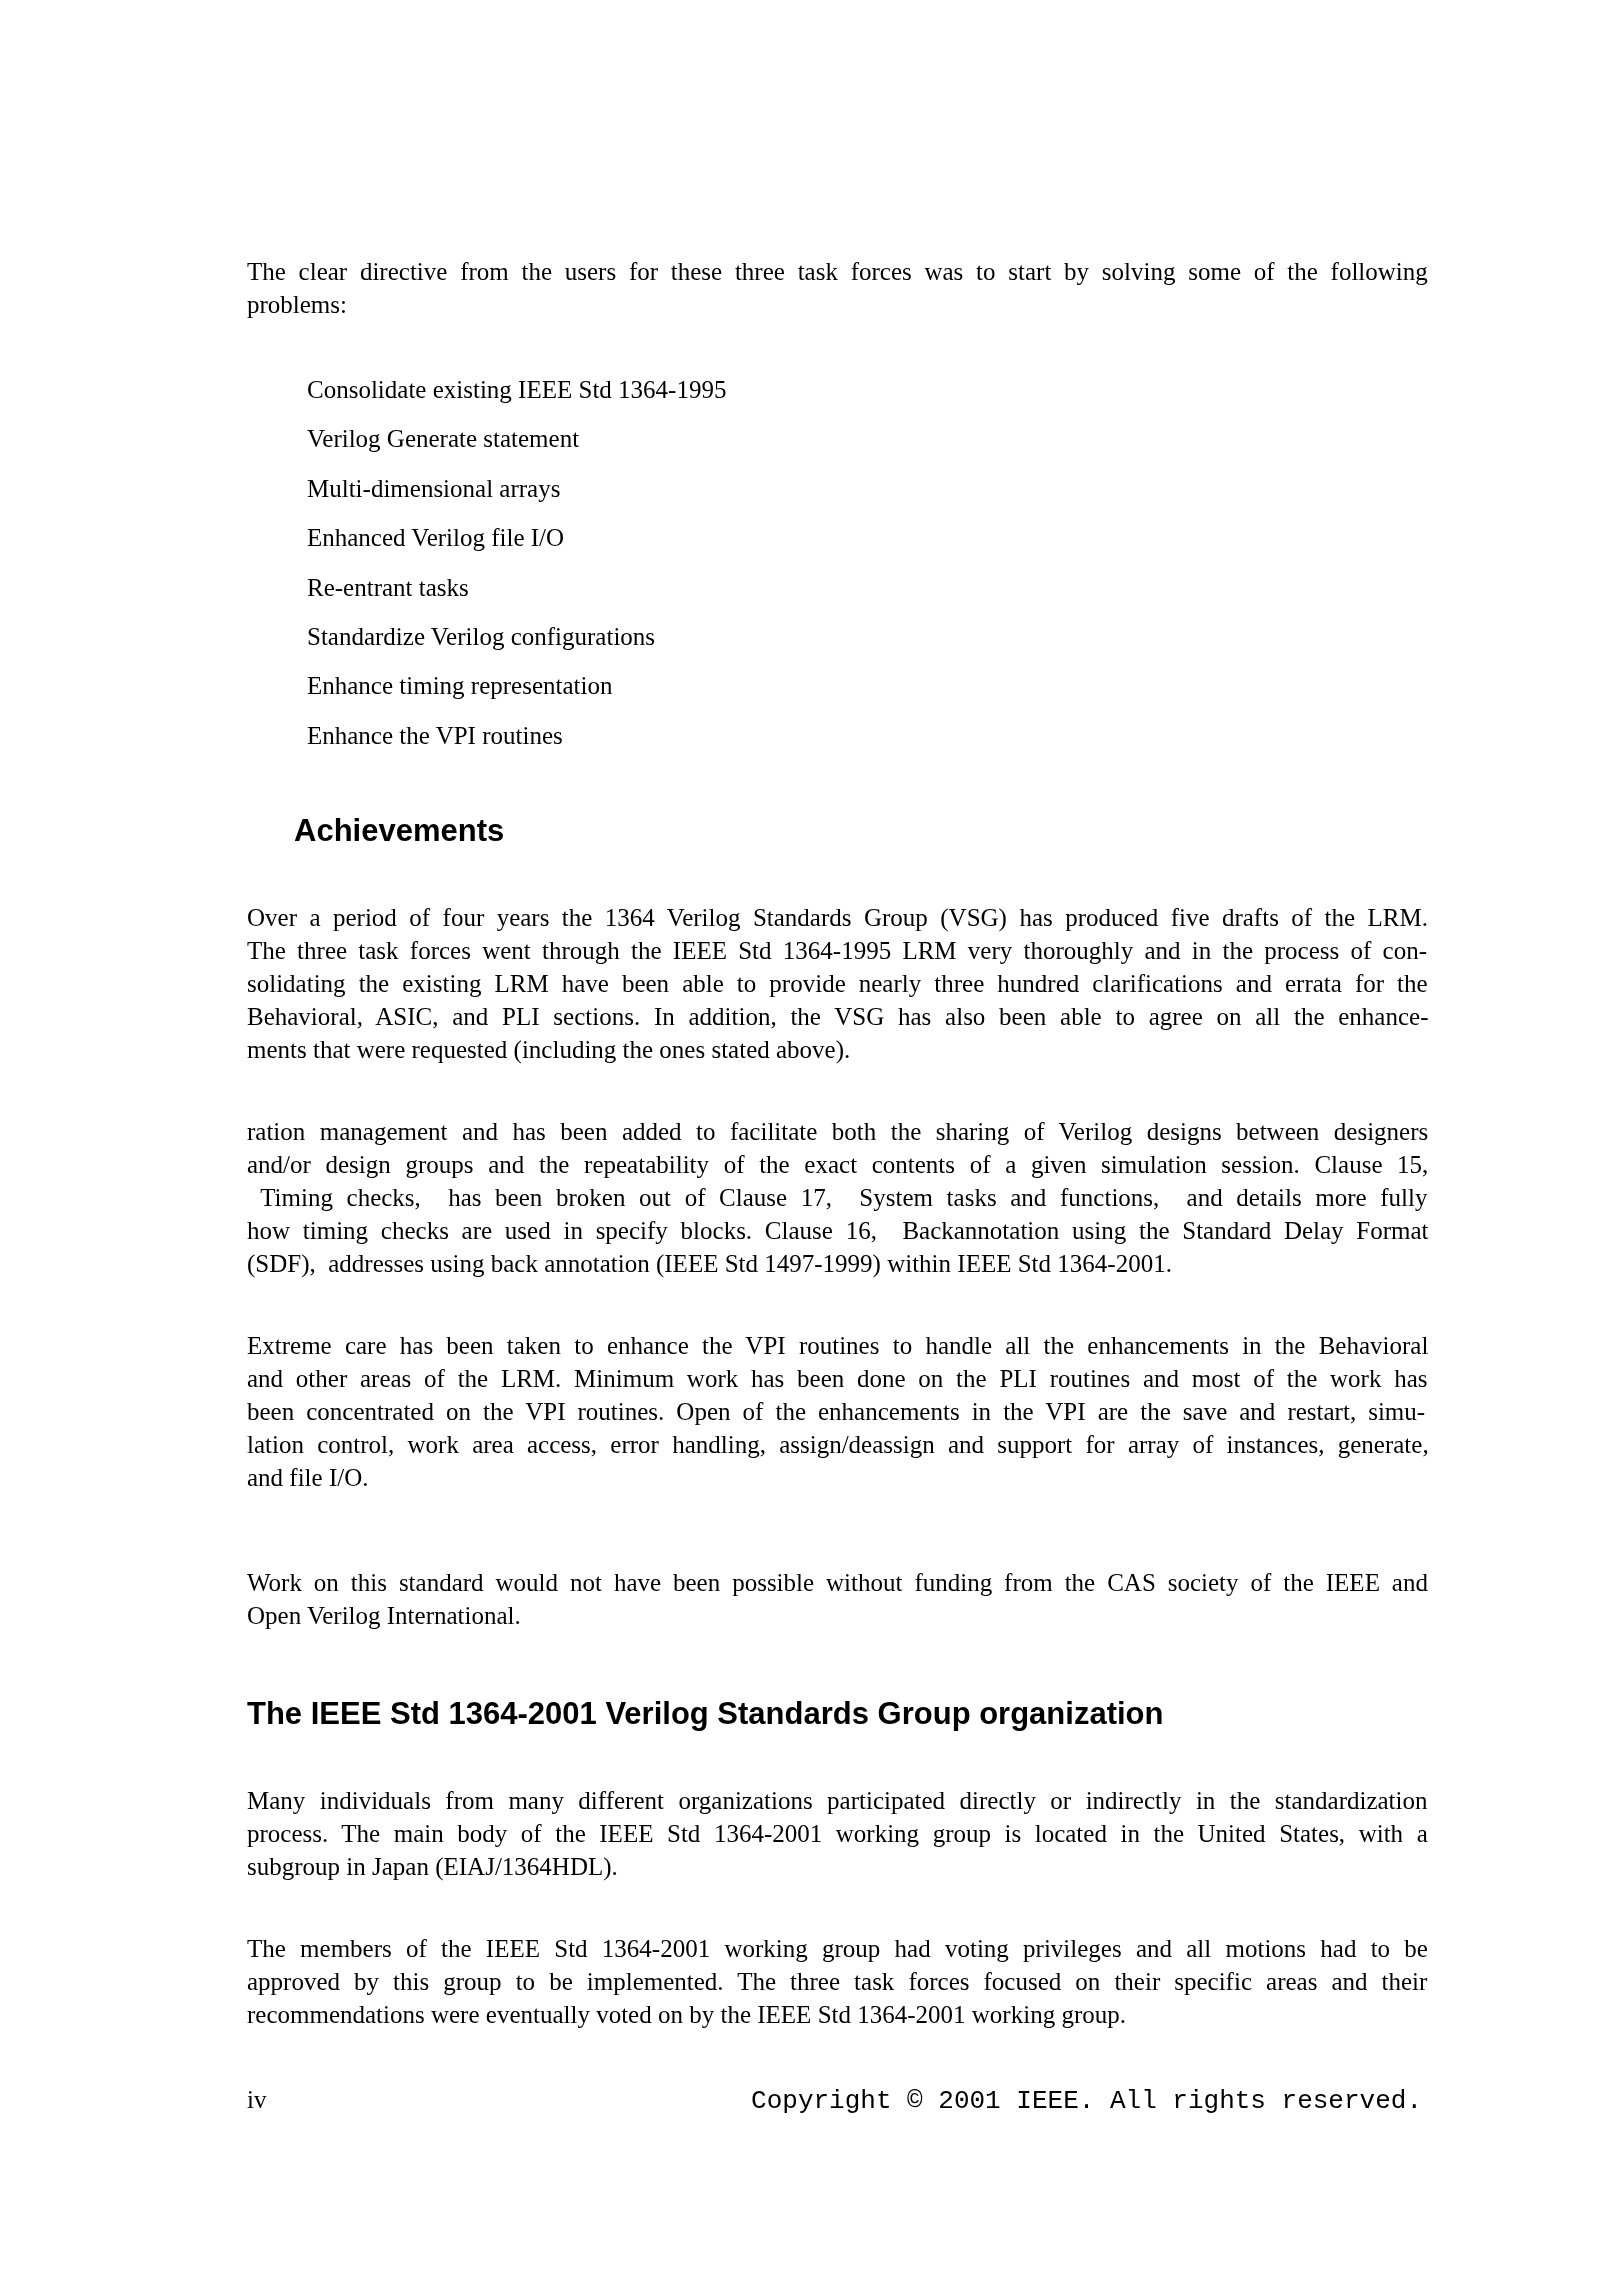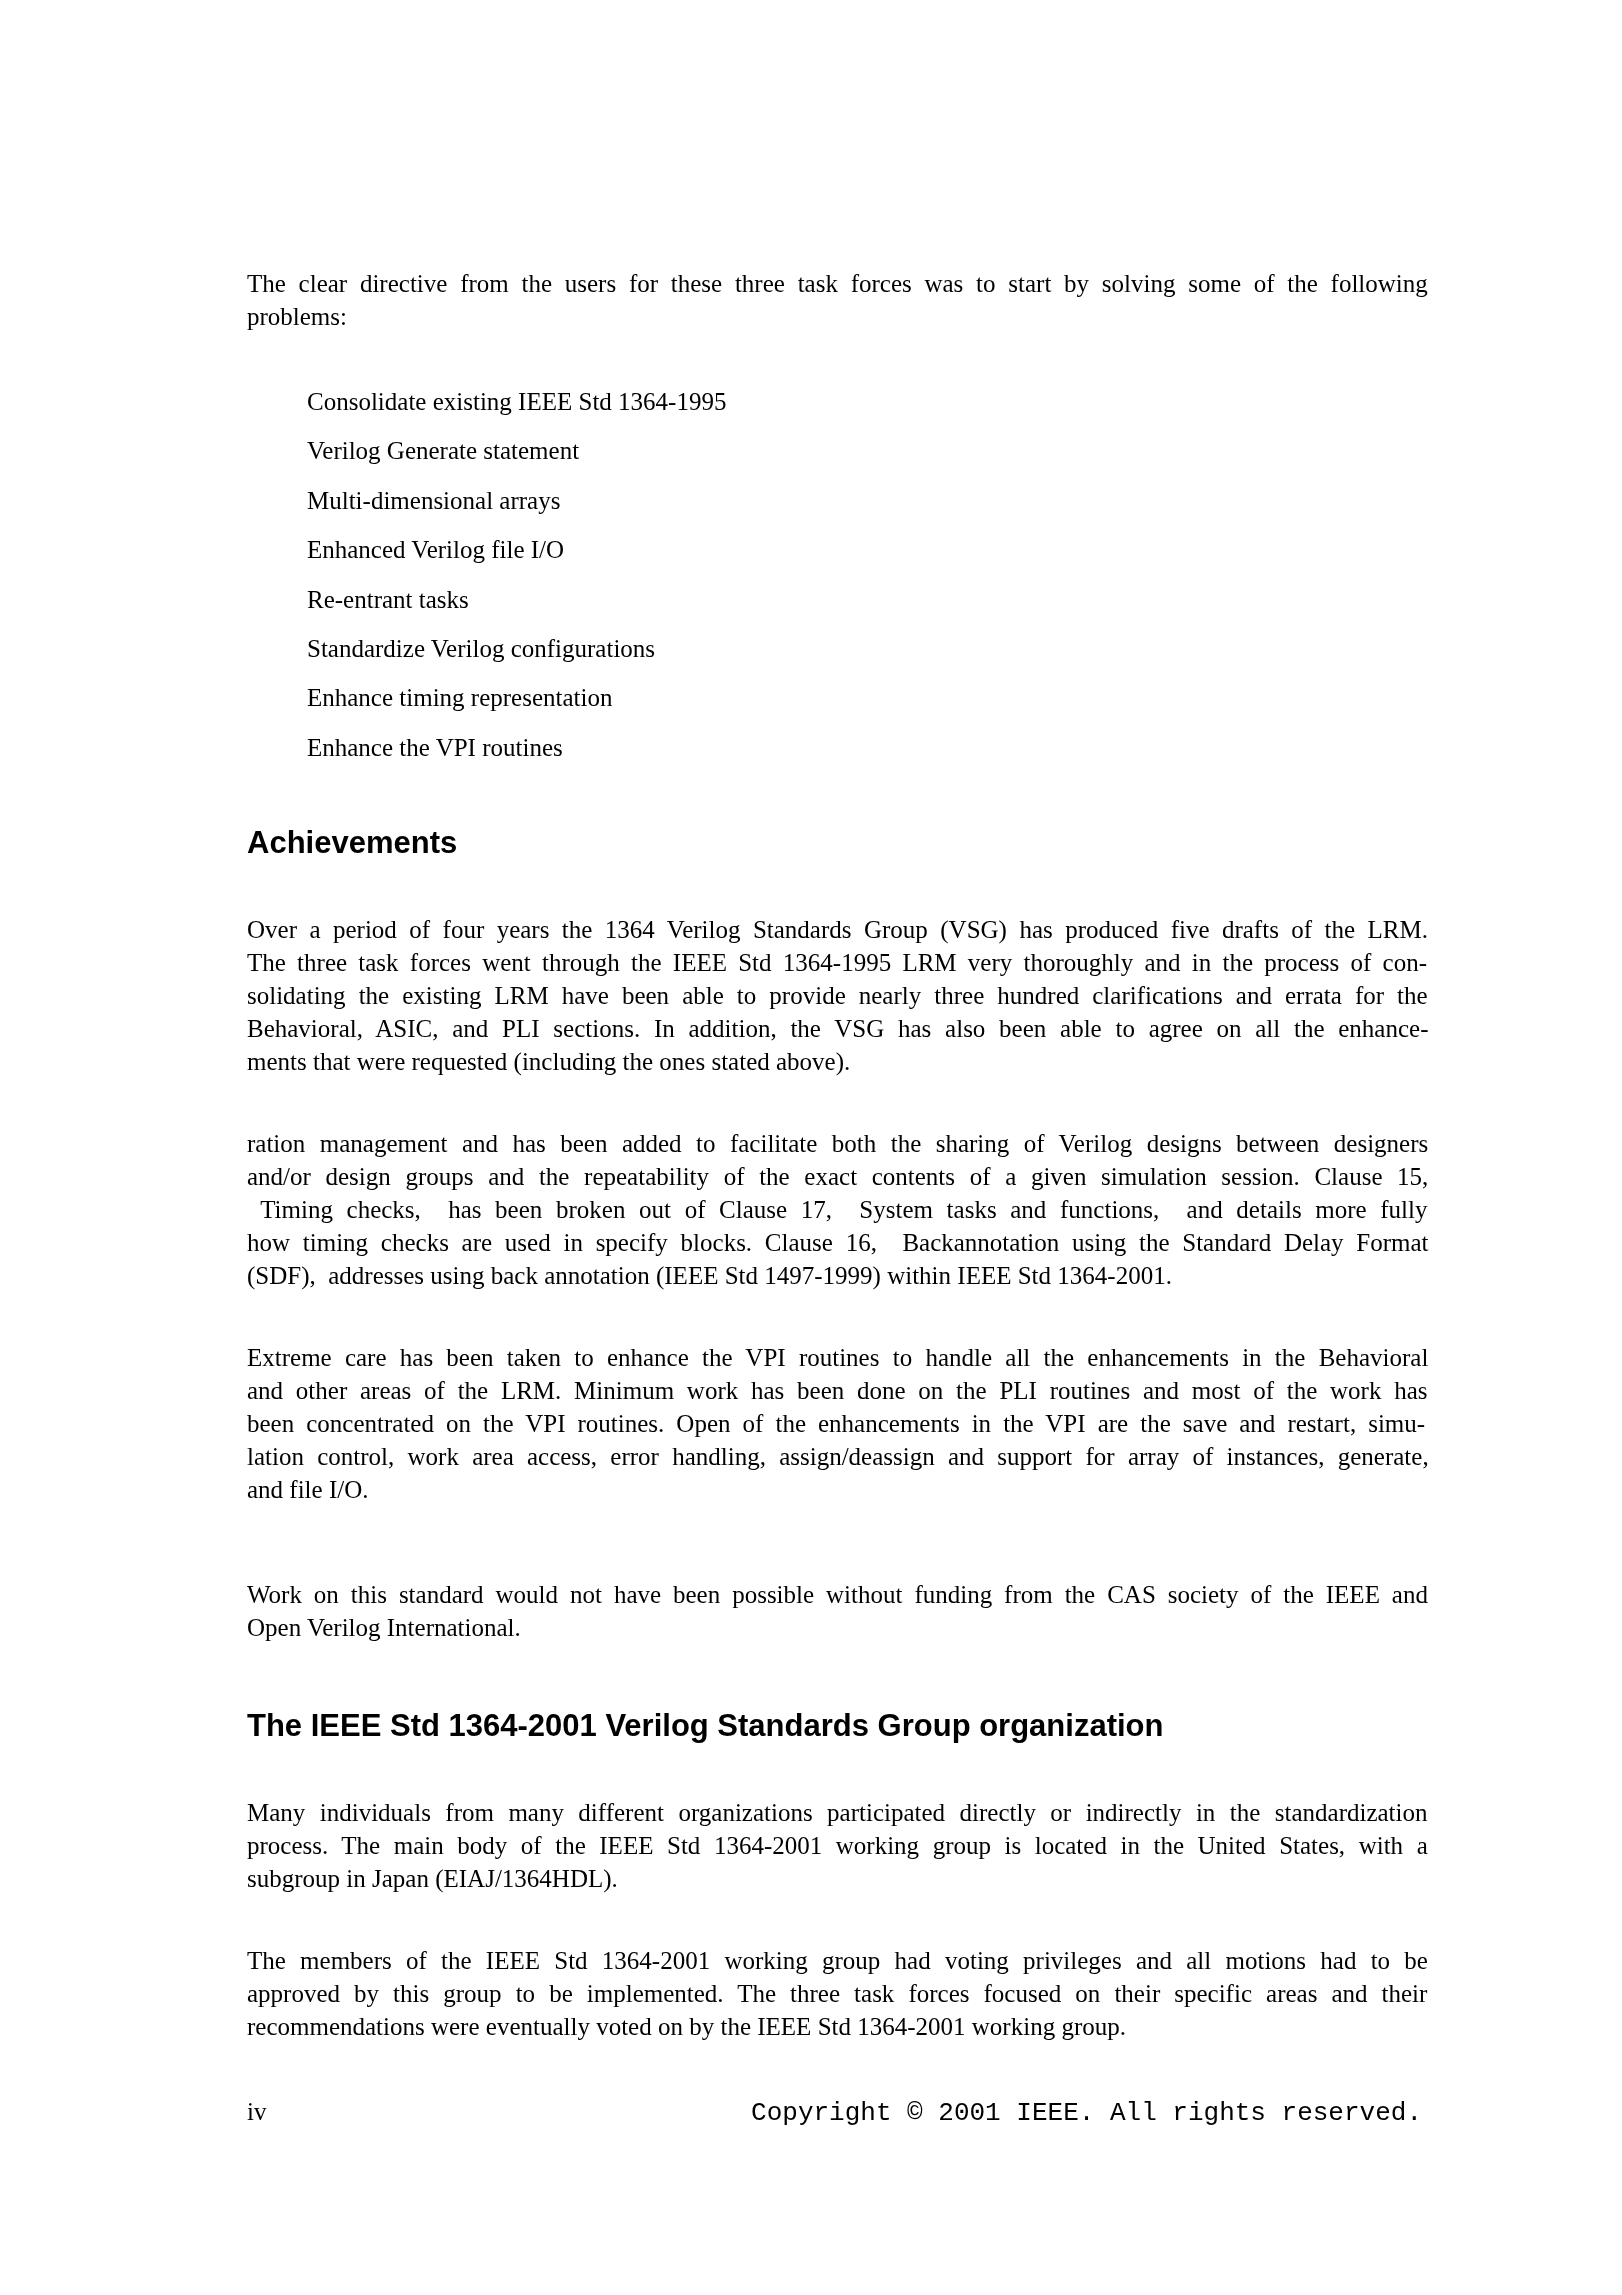--- a/index.html
+++ b/index.html
@@ -7,21 +7,21 @@
     width: 1622px;
     height: 2295px;
     background: #ffffff;
     position: relative;
     font-family: "Liberation Serif", "DejaVu Serif", serif;
     color: #000000;
   }
   .content {
     position: absolute;
     left: 247px;
-    top: 12px;
+    top: 0;
     width: 1175px;
   }
   .para {
     font-size: 25px;
     line-height: 33px;
   }
   .line { white-space: pre; width: 100%; }
   .line span { white-space: pre; }
   #p1 { margin-top: 255px; }
   .problems-list {
@@ -32,21 +32,21 @@
   }
   .problems-list .item { margin-bottom: 16.4px; white-space: pre; }
   .problems-list .item:last-child { margin-bottom: 0; }
   .heading {
     font-family: "Liberation Sans", "DejaVu Sans", sans-serif;
     font-weight: bold;
     font-size: 31px;
     line-height: 33px;
     white-space: pre;
   }
-  #h1 { margin-top: 62px; }
+  #h1 { margin-top: 62px; margin-left: 47px; }
   #p2 { margin-top: 54px; }
   #p3 { margin-top: 49px; }
   #p4 { margin-top: 49px; }
   #p5 { margin-top: 72px; }
   #h2 { margin-top: 65px; }
   #p6 { margin-top: 54px; }
   #p7 { margin-top: 49px; }
   .footer {
     margin-top: 52px;
     display: flex;

